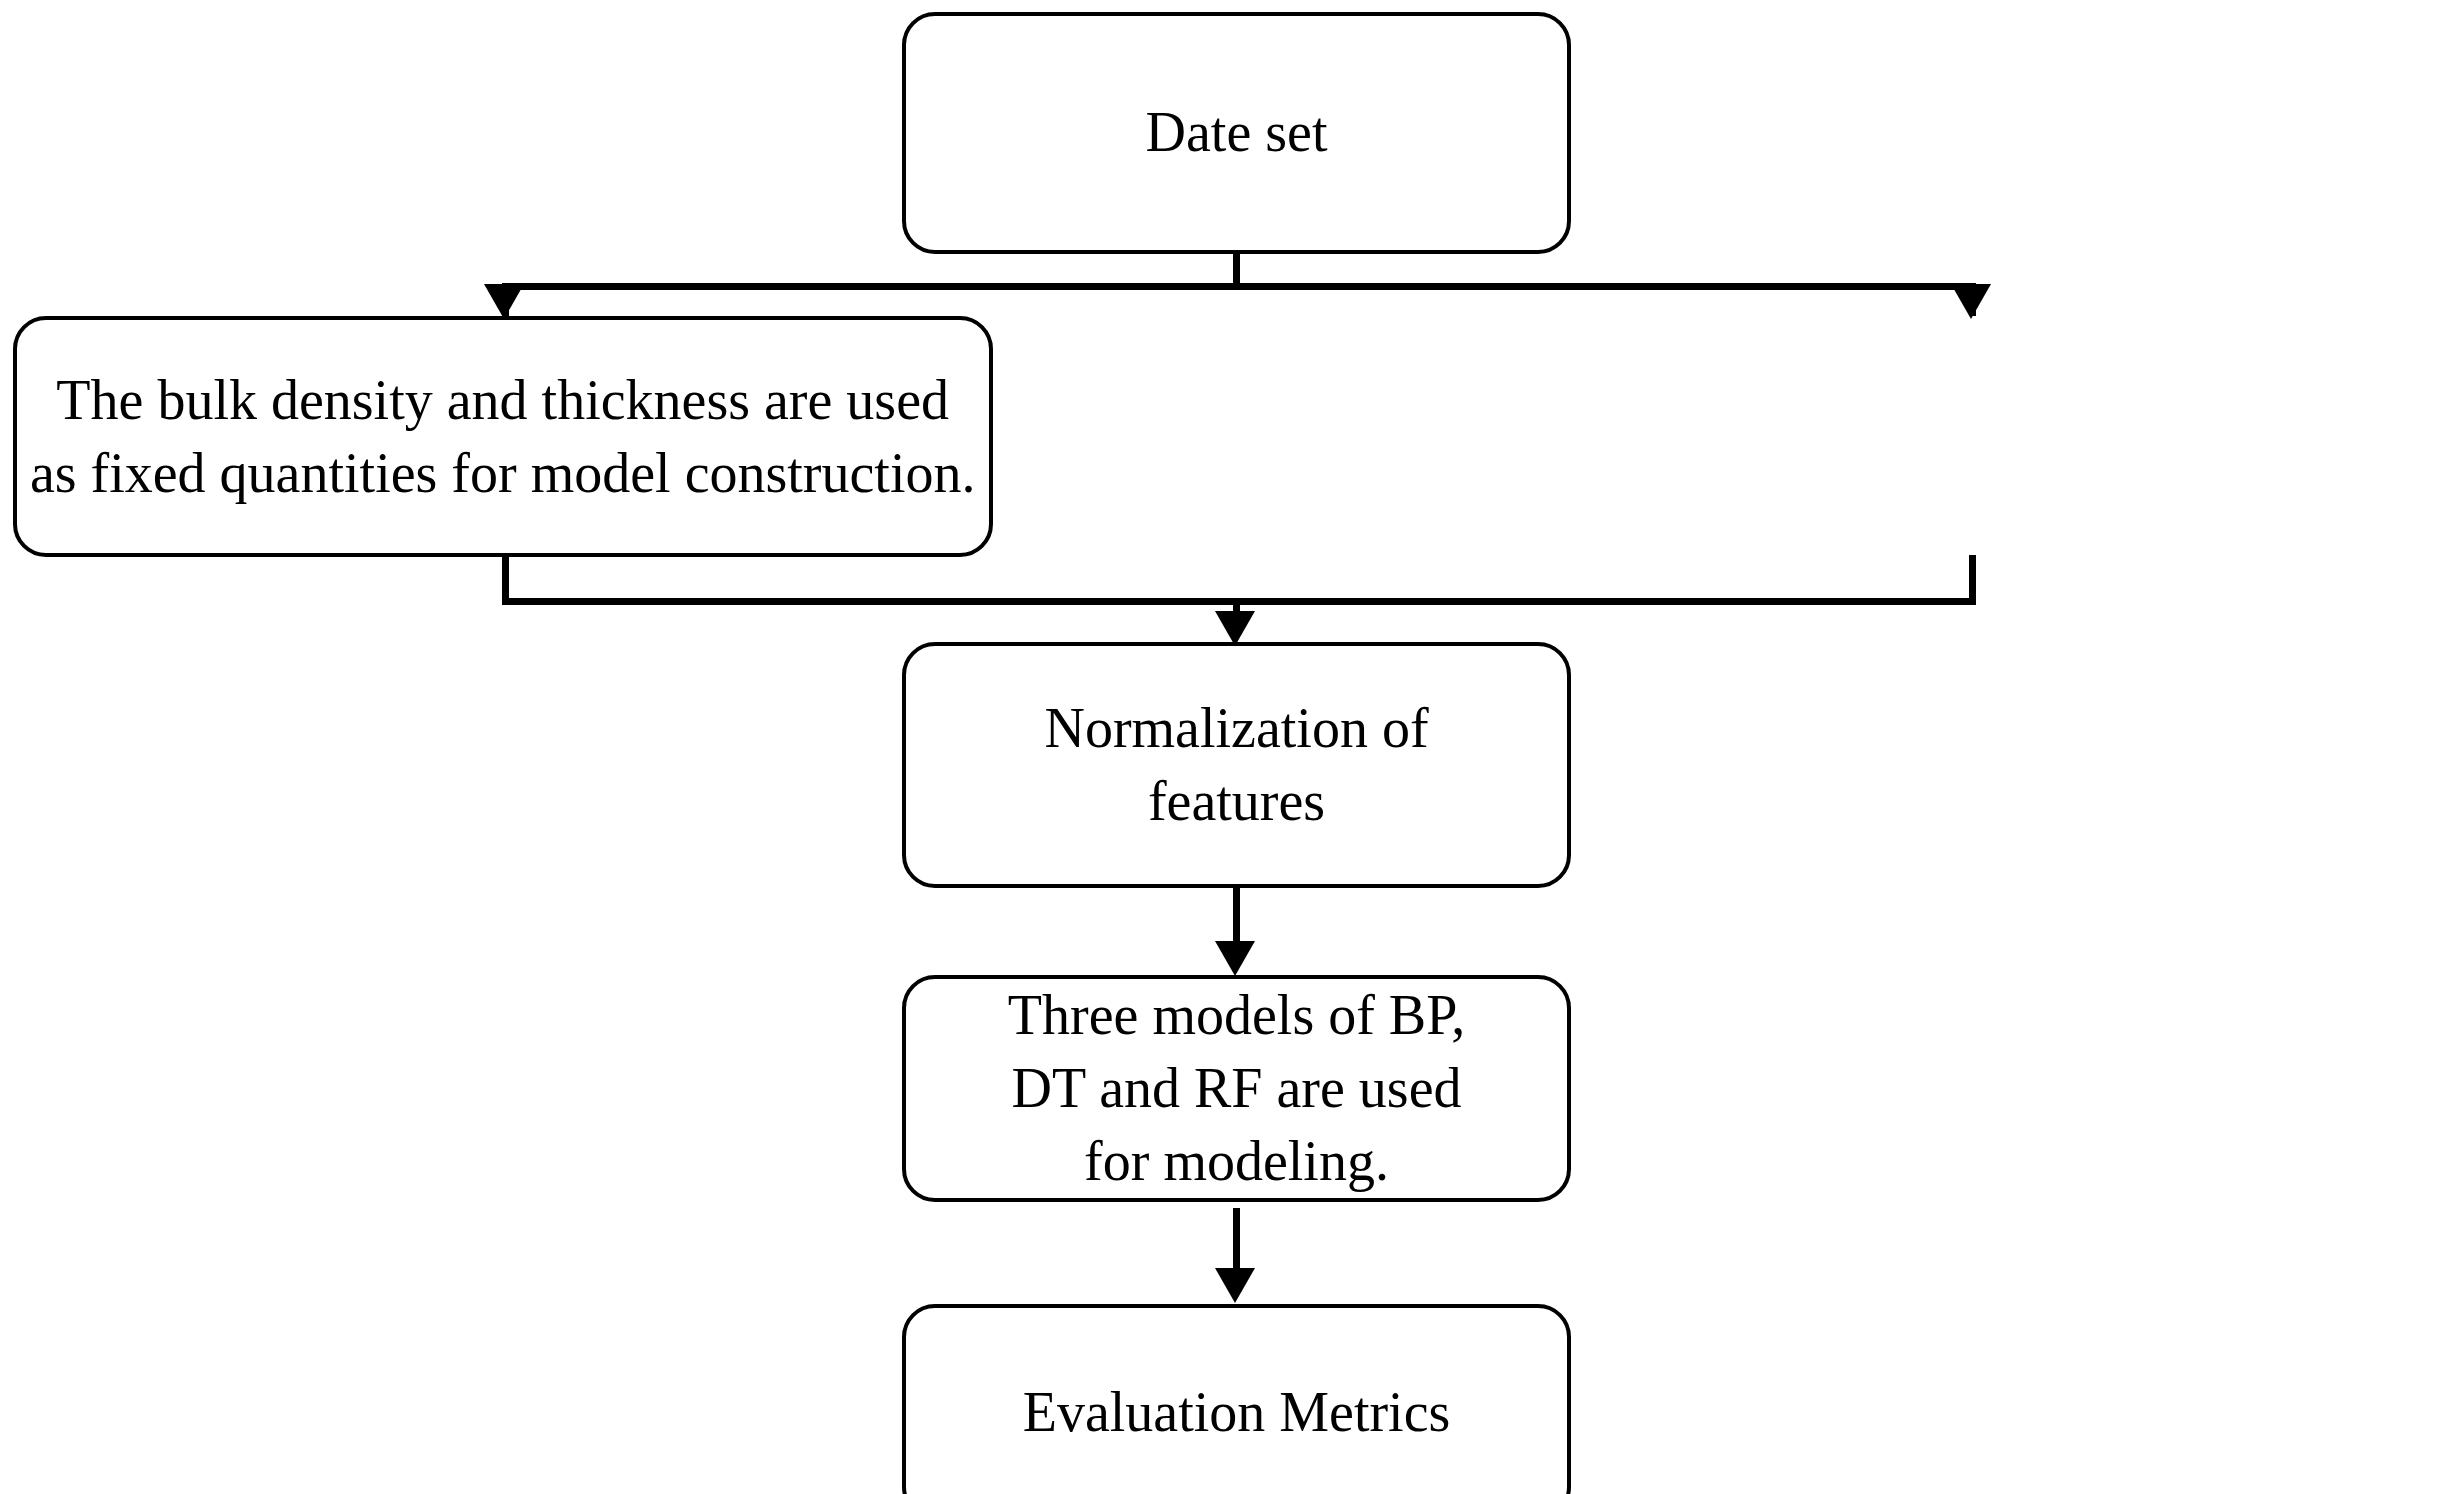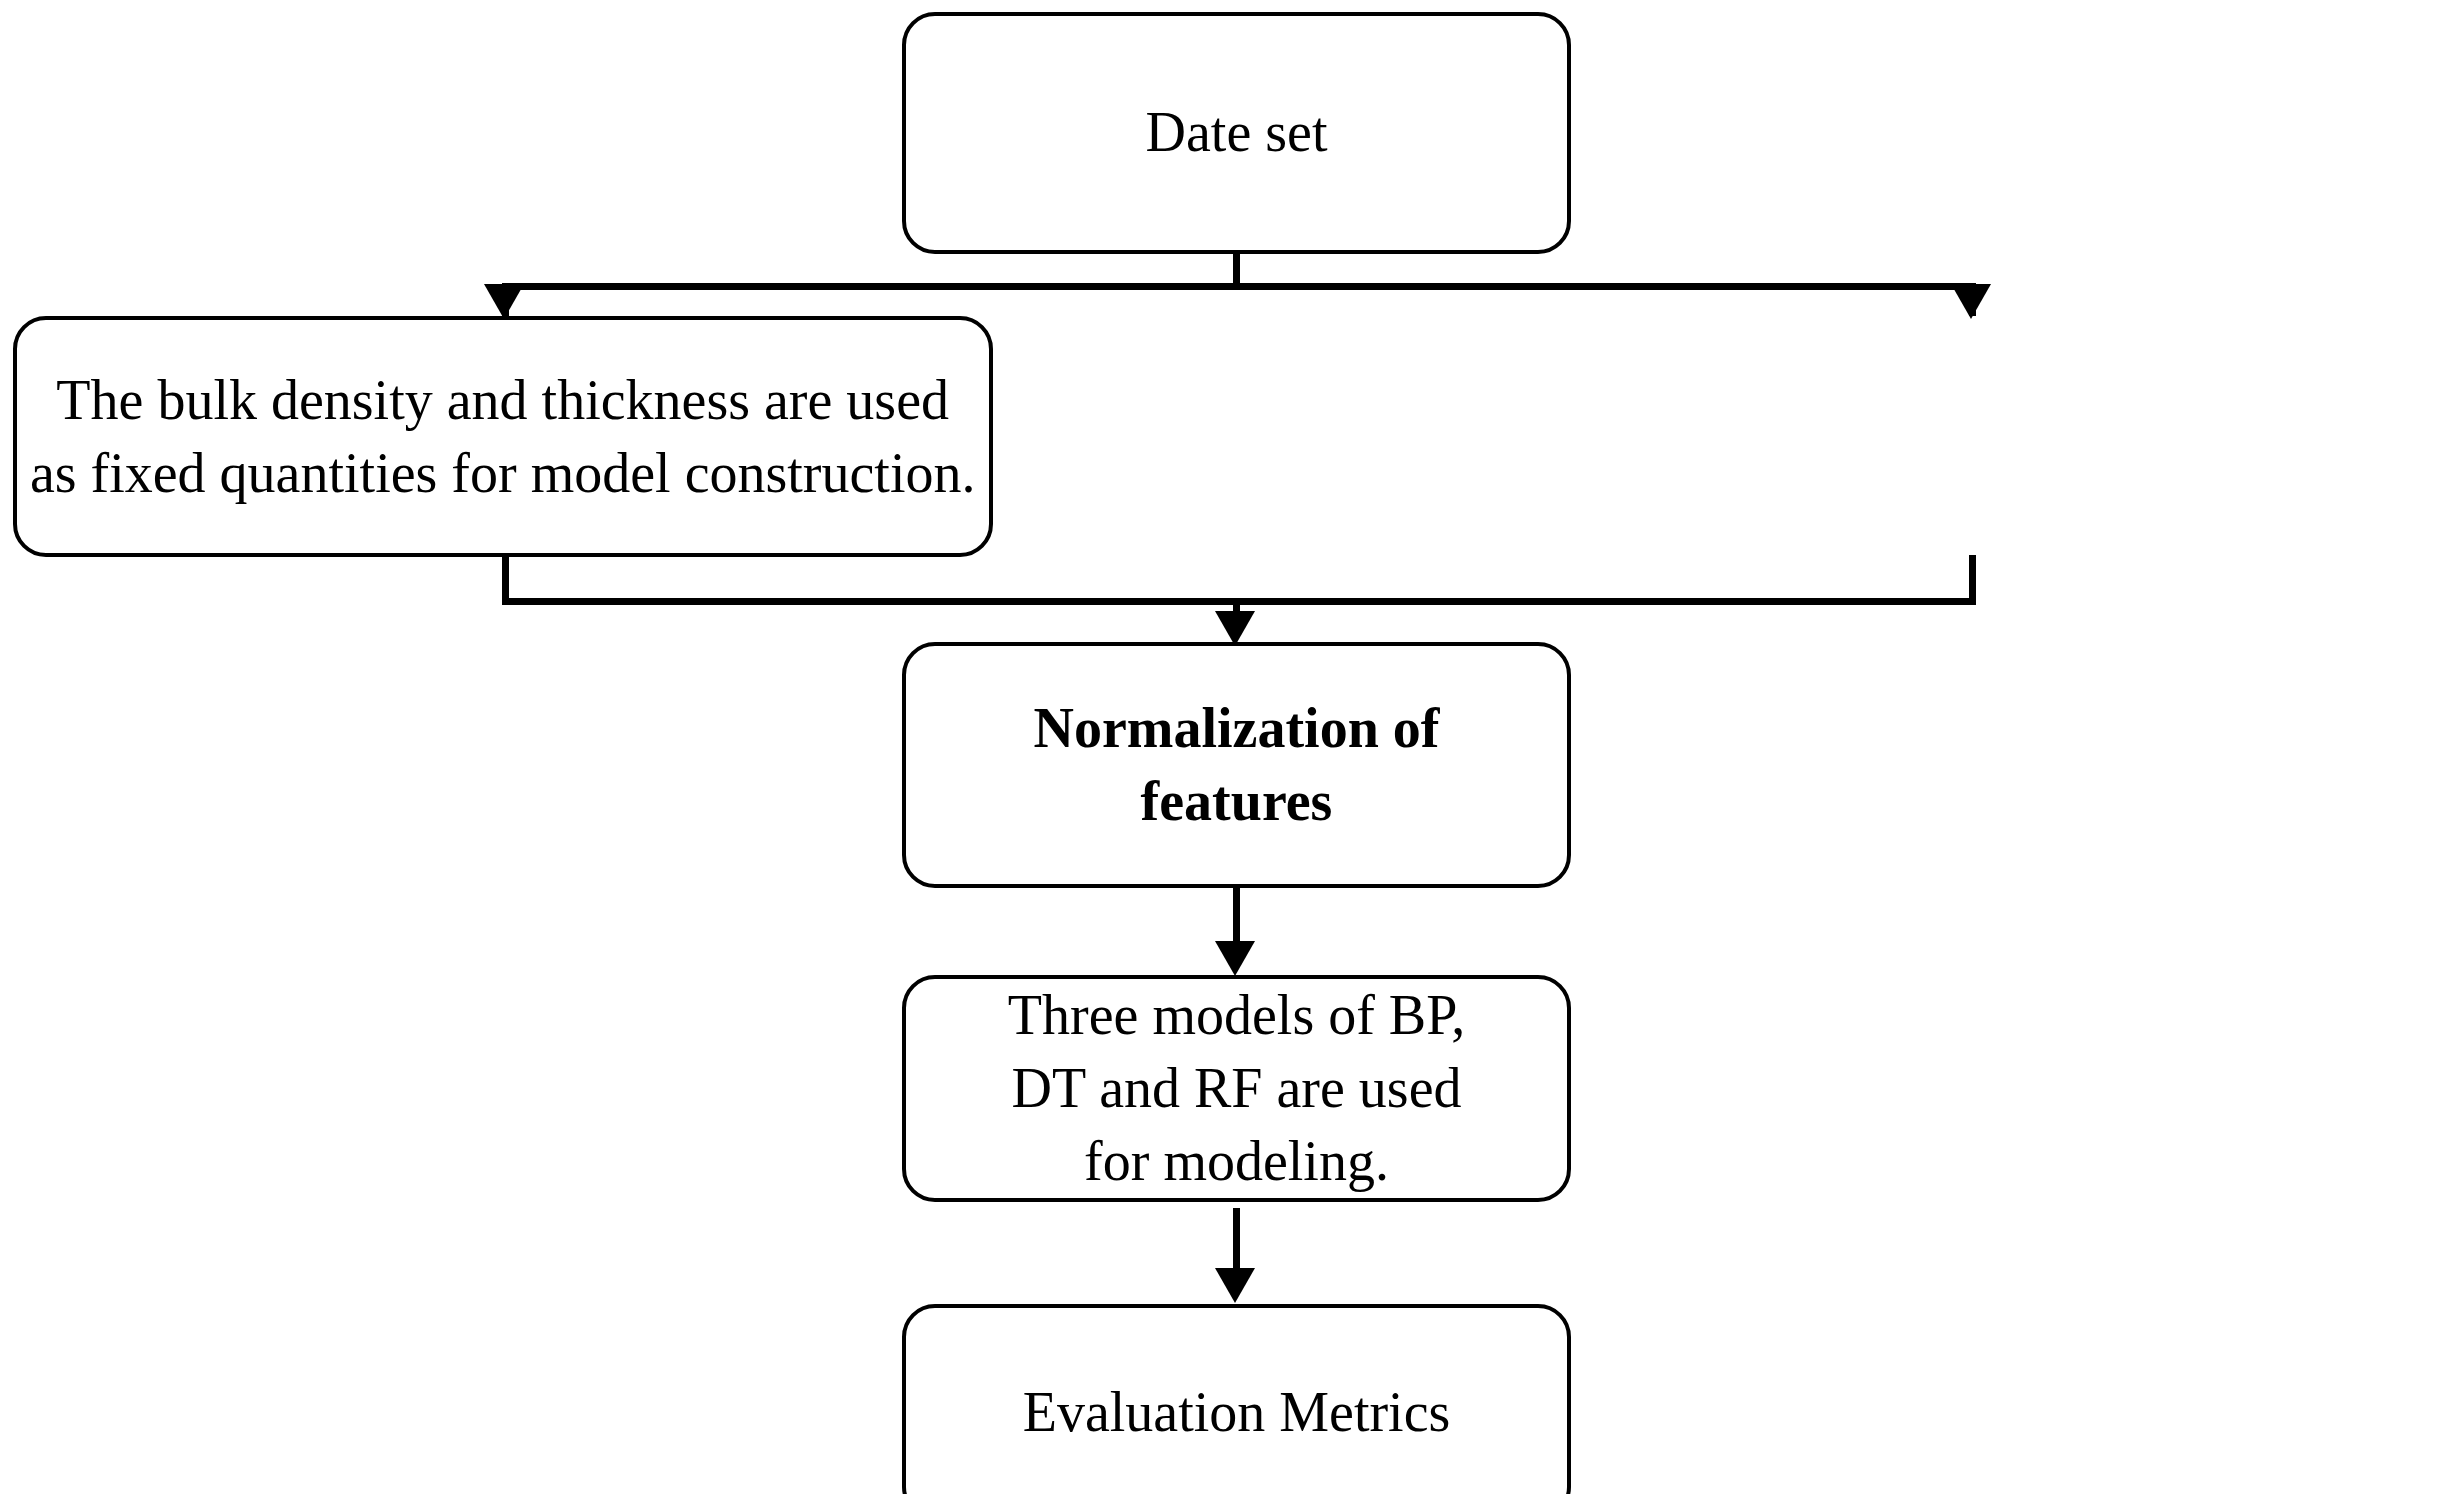--- a/index.html
+++ b/index.html
@@ -32,21 +32,21 @@
   .node .label {
     display: block;
     width: 100%;
     padding: 0 11px;
     box-sizing: border-box;
     white-space: pre-line;
   }
   #node-dataset      { left: 902px;  top: 11.8px;   width: 669px; height: 242px; font-size: 56px; }
   #node-fixed        { left: 12.7px;   top: 316px;  width: 980px; height: 241px; font-size: 56px; }
   #node-variables    { left: 1492px; top: 316px;  width: 962px;  height: 241px; font-size: 56px; }
-  #node-normalize    { left: 902px;  top: 642px;  width: 669px;  height: 246px; font-size: 56px; font-weight: bold; }
+  #node-normalize    { left: 902px;  top: 642px;  width: 669px;  height: 246px; font-size: 56px; }
   #node-models       { left: 902px;  top: 975px;  width: 669px;  height: 227px; font-size: 56px; }
   #node-evaluation   { left: 902px;  top: 1304px; width: 669px;  height: 216px; font-size: 56px; }
 
   .conn { position: absolute; background: #000000; z-index: 1; }
   .conn.h { height: 6.9px; }
   .conn.v { width: 6.9px; }
 
   .arrow-down {
     position: absolute;
     width: 0; height: 0;

